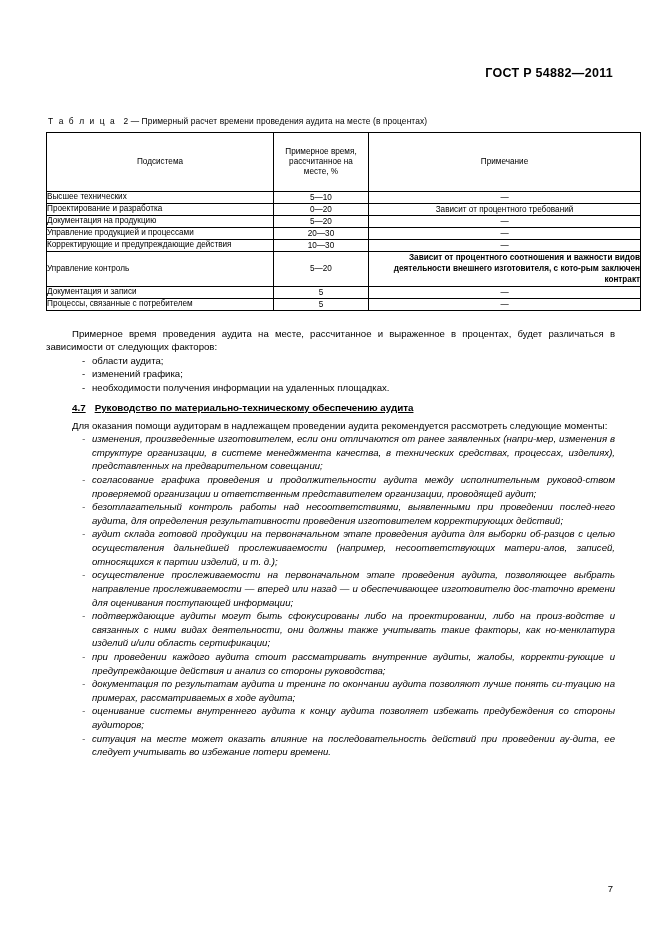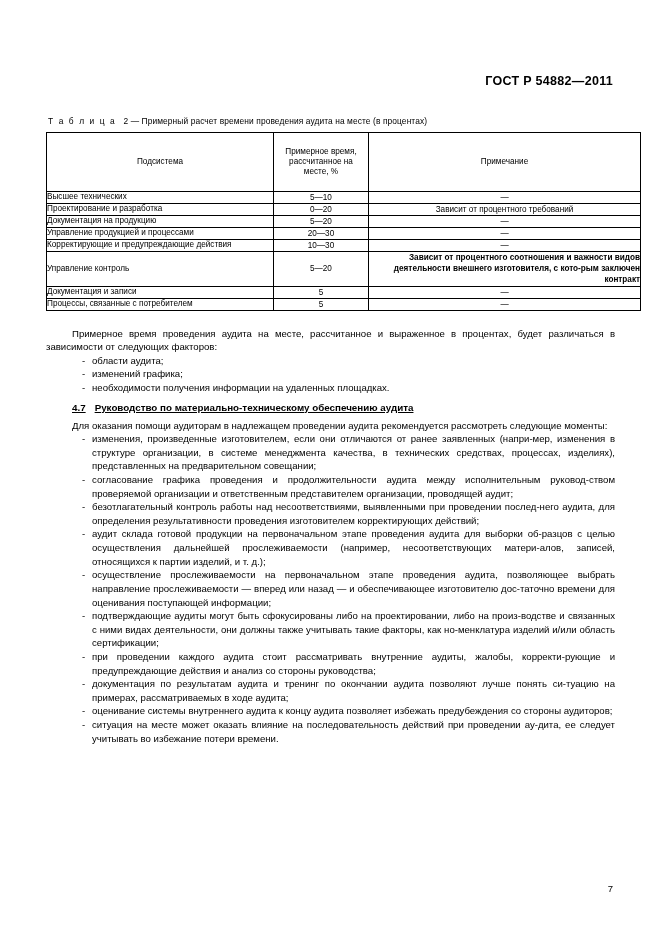--- a/index.html
+++ b/index.html
@@ -13,32 +13,32 @@
     font-family: "Liberation Sans", sans-serif;
     color: #000000;
     position: relative;
     overflow: hidden;
   }
   .page {
     position: relative;
     width: 661px;
     height: 936px;
     box-sizing: border-box;
-    padding: 12px 46px;
+    padding: 4px 46px;
   }
   .std-header {
     text-align: right;
     font-size: 12.5px;
     font-weight: bold;
     letter-spacing: 0.3px;
     padding-top: 62px;
     padding-right: 2px;
   }
   .table-caption {
-    margin-top: 28px;
+    margin-top: 36px;
     font-size: 8.4px;
     letter-spacing: 0.1px;
     margin-bottom: 6px;
     padding-left: 2px;
   }
   .table-caption .sp {
     letter-spacing: 1.6px;
   }
   table.main {
     border-collapse: collapse;
@@ -103,20 +103,21 @@
     text-align: justify;
     line-height: 1.42;
   }
   ul.dash li::before {
     content: "-";
     position: absolute;
     left: 36px;
   }
   ul.dash.tight li {
     padding-left: 46px;
+    font-style: italic;
   }
   h2.sect {
     font-size: 9.8px;
     font-weight: bold;
     margin: 6px 0 4px 0;
     text-indent: 26px;
     text-decoration: underline;
   }
   .sect-num {
     margin-right: 9px;

